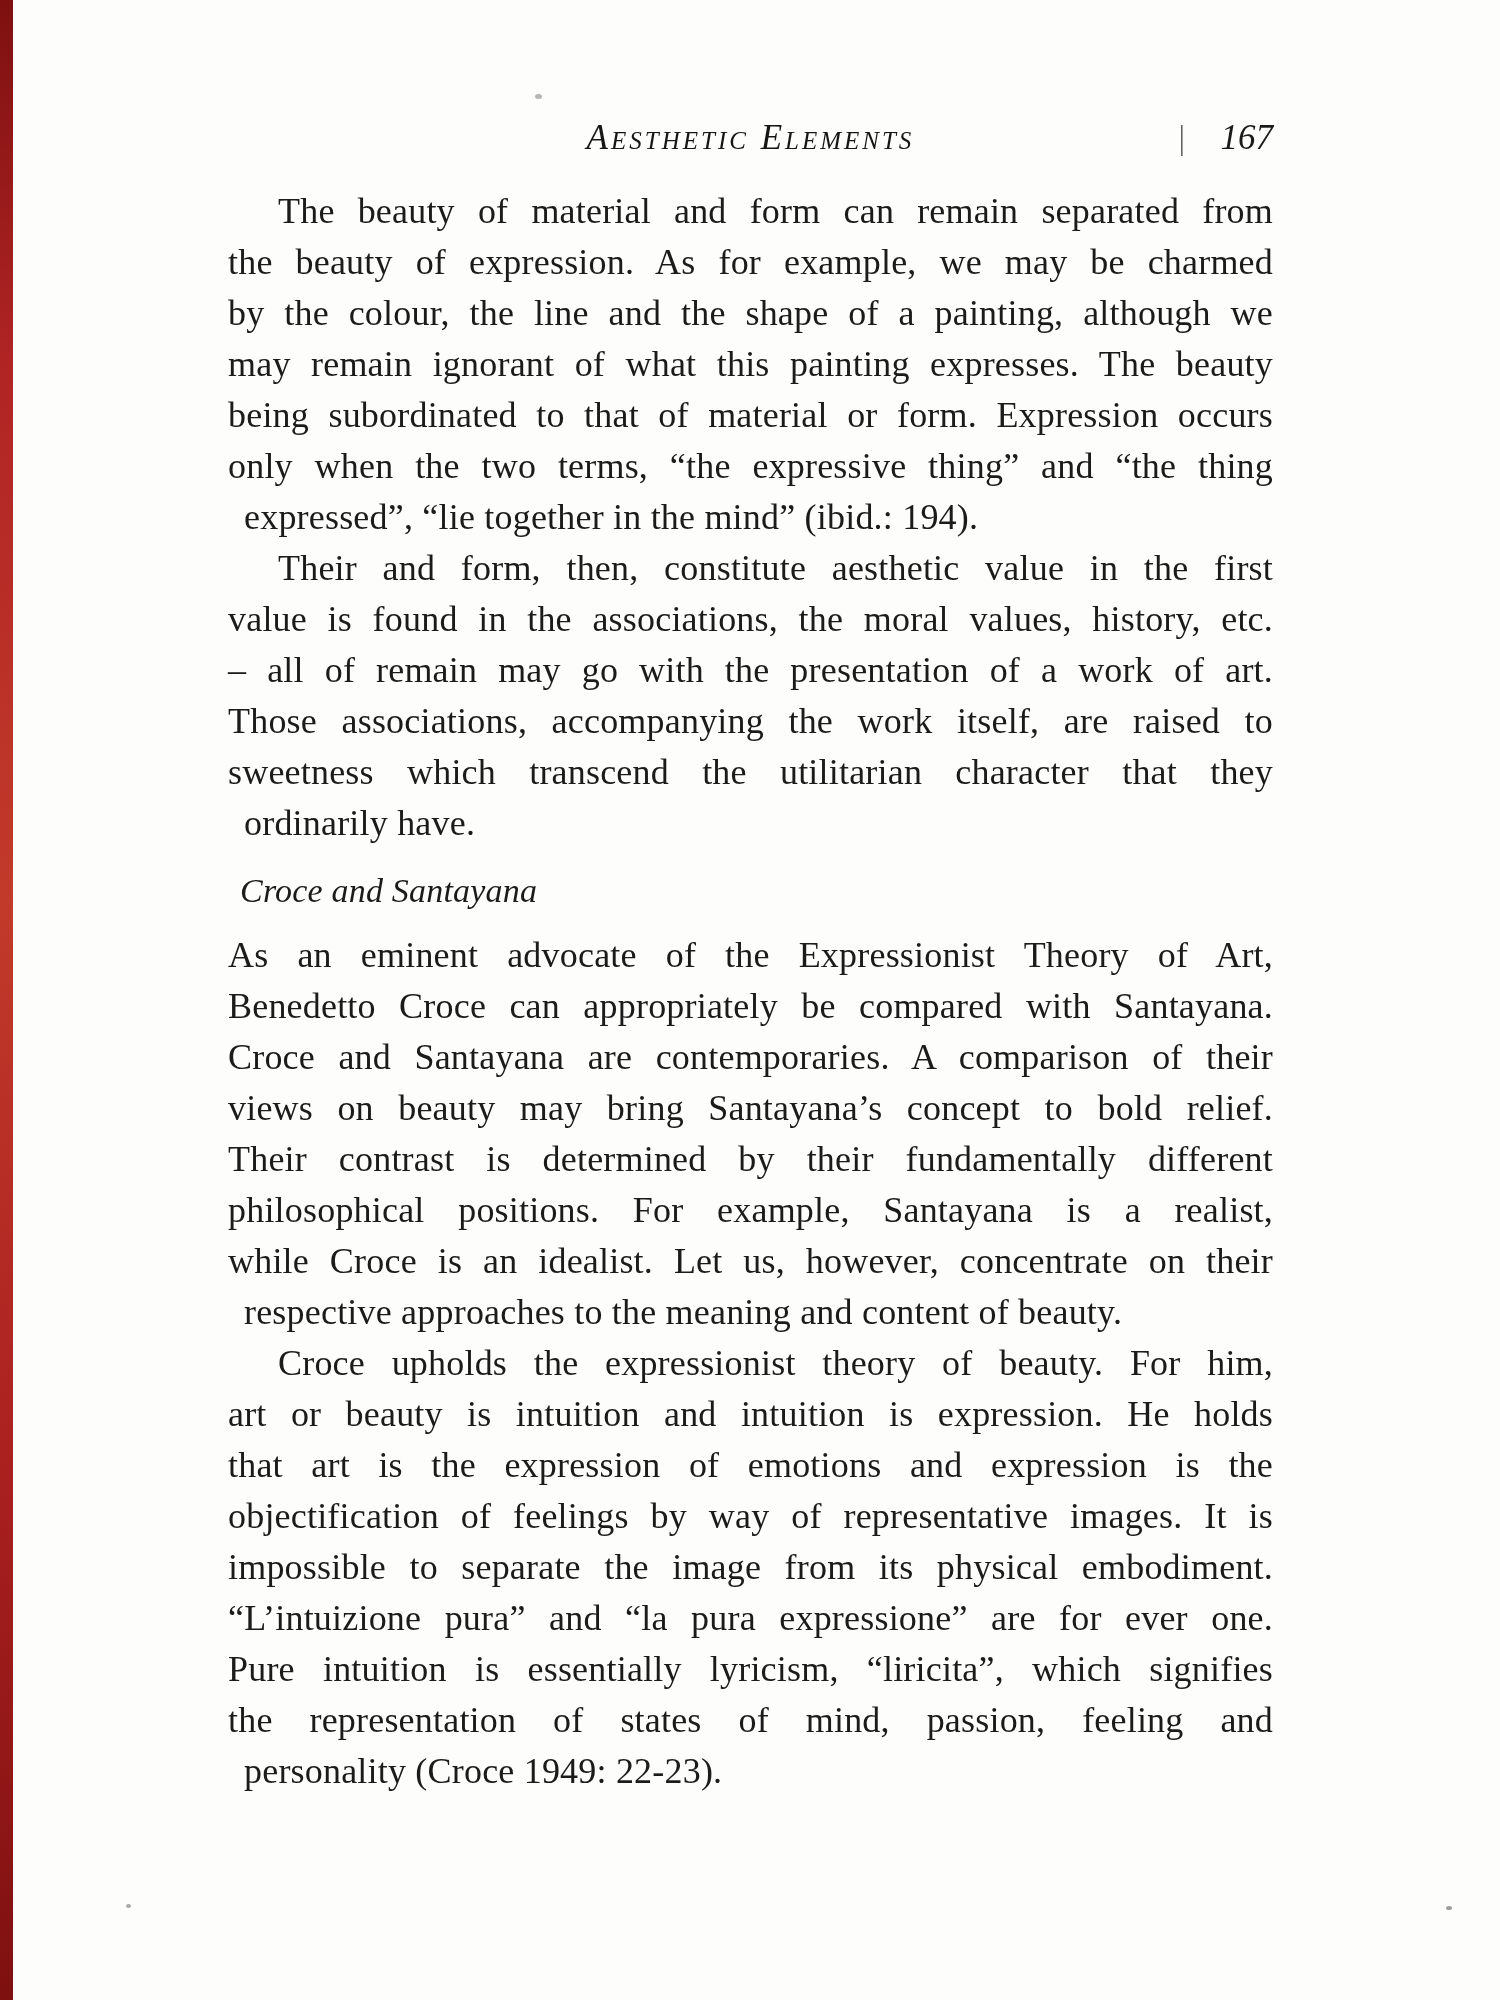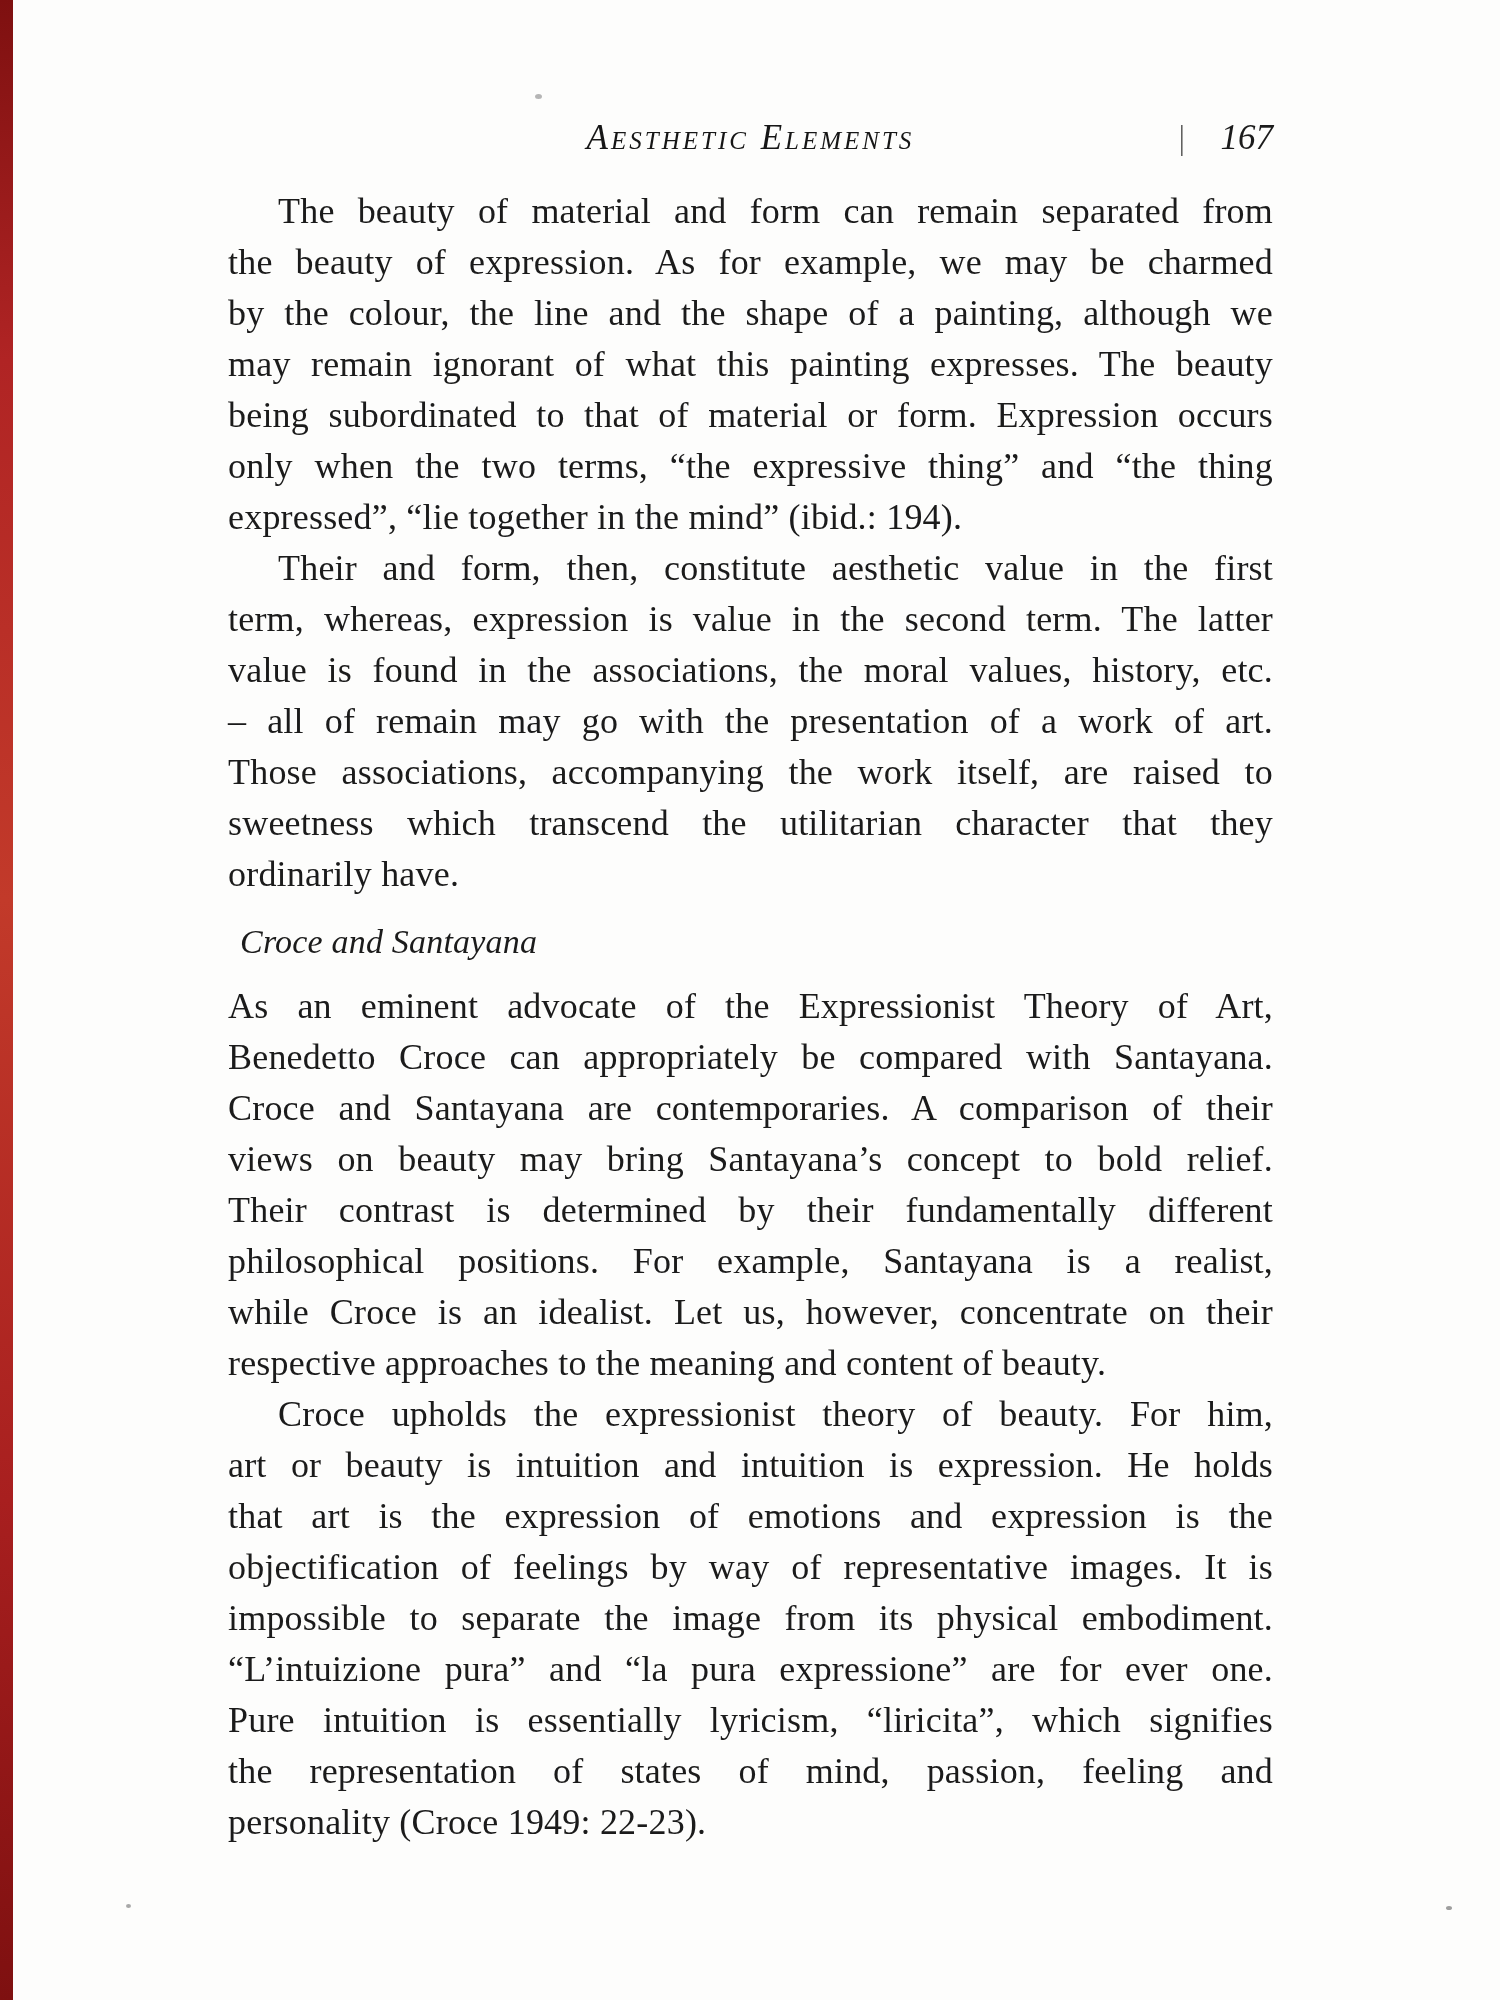--- a/index.html
+++ b/index.html
@@ -52,21 +52,21 @@
   .body-text {
     position: absolute;
     left: 228px; top: 186px;
     width: 1045px;
     font-size: 36px;
     line-height: 51px;
     letter-spacing: 0.2px;
   }
   .para { margin: 0; }
   .jl { text-align: justify; text-align-last: justify; }
-  .ll { text-align: left; }
+  .ll { text-align: left; margin-left: 16px; }
   .indent { text-indent: 50px; }
   .section-heading {
     font-style: italic;
     font-size: 34px;
     line-height: 51px;
     margin: 16px 0 14px 12px;
     font-weight: normal;
   }
   .speck {
     position: absolute;
@@ -103,21 +103,20 @@
       <div class="jl">the beauty of expression. As for example, we may be charmed</div>
       <div class="jl">by the colour, the line and the shape of a painting, although we</div>
       <div class="jl">may remain ignorant of what this painting expresses. The beauty</div>
       <div class="jl">being subordinated to that of material or form. Expression occurs</div>
       <div class="jl">only when the two terms, “the expressive thing” and “the thing</div>
       <div class="ll">expressed”, “lie together in the mind” (ibid.: 194).</div>
     </div>
 
     <div class="para">
       <div class="jl indent">Their and form, then, constitute aesthetic value in the first</div>
-      <div class="jl">term, whereas, expression is value in the second term. The latter</div>
       <div class="jl">value is found in the associations, the moral values, history, etc.</div>
       <div class="jl">– all of remain may go with the presentation of a work of art.</div>
       <div class="jl">Those associations, accompanying the work itself, are raised to</div>
       <div class="jl">sweetness which transcend the utilitarian character that they</div>
       <div class="ll">ordinarily have.</div>
     </div>
 
     <div class="section-heading">Croce and Santayana</div>
 
     <div class="para">

